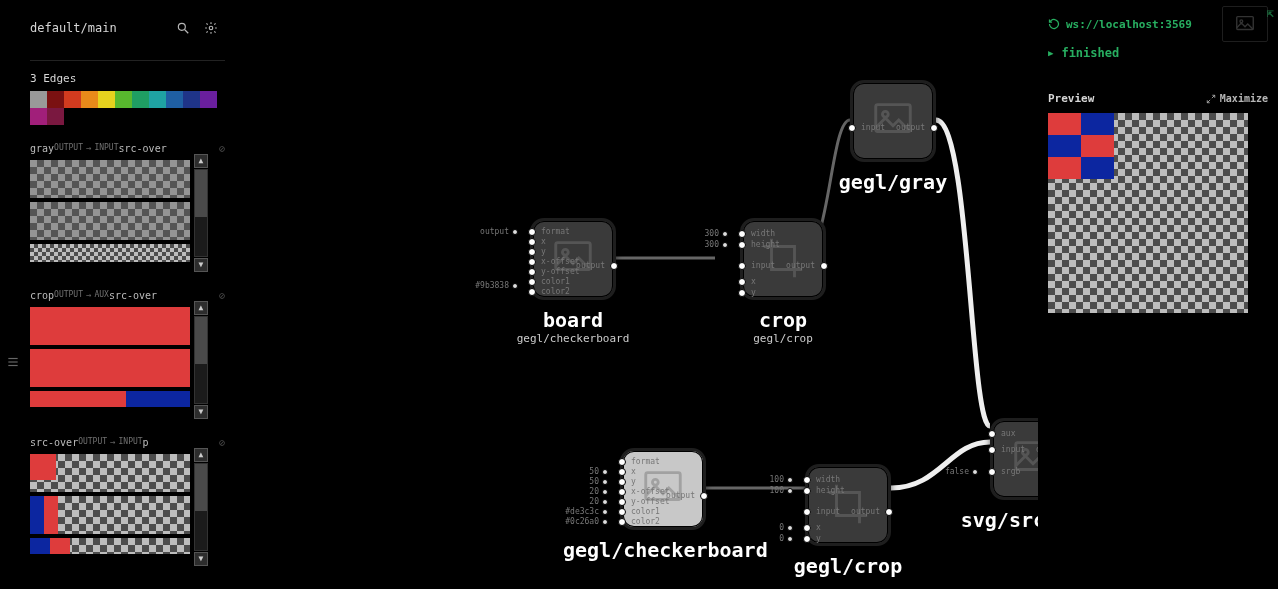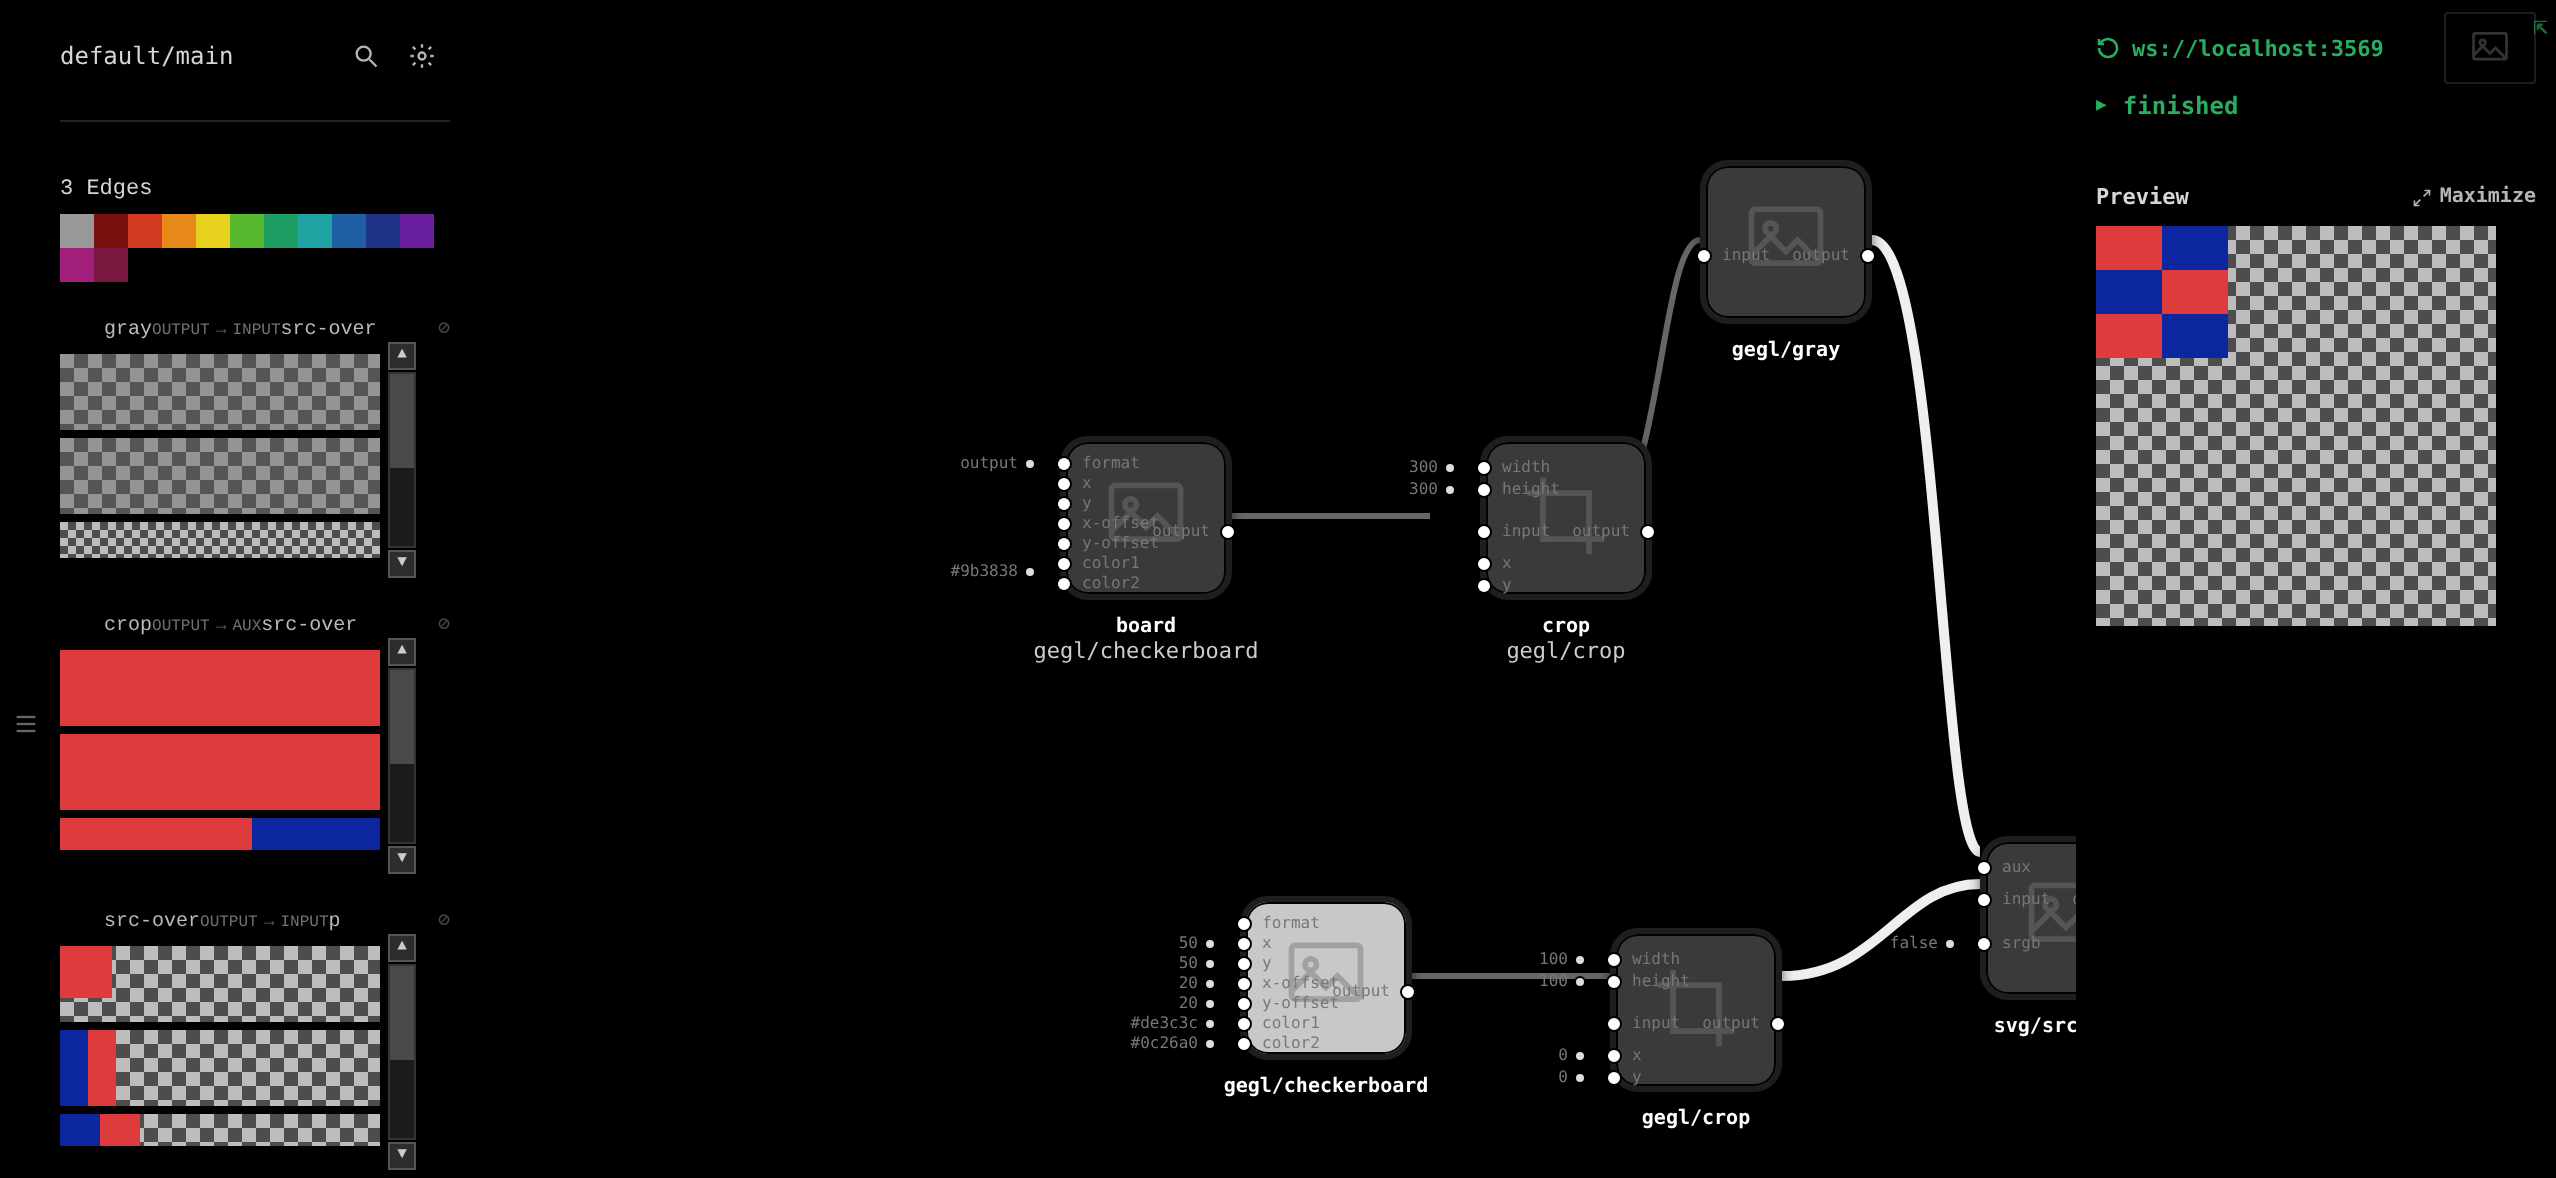--- a/index.html
+++ b/index.html
@@ -19,31 +19,31 @@
   html,body{margin:0;padding:0;width:1278px;height:589px;overflow:hidden;background:var(--bg);font-family:'Menlo','Consolas',monospace;font-size:11px;color:var(--text);}
   body{position:relative;}
 
   
   .topbar{position:absolute;left:0;top:0;height:55px;width:230px;display:flex;align-items:center;padding:0 10px 0 30px;gap:10px;}
   .topbar .title{flex:1;font-size:12px;}
   .iconbtn{width:18px;height:18px;display:inline-flex;align-items:center;justify-content:center;color:var(--text);opacity:.85;cursor:pointer;}
   .iconbtn svg{width:14px;height:14px;stroke:currentColor;fill:none;stroke-width:2;}
 
   
-  .sidebar{position:absolute;left:30px;top:60px;width:195px;bottom:0;overflow:hidden;border-top:1px solid #222;padding-top:26px;font-family:Liberation Mono, monospace;}
+  .sidebar{position:absolute;left:30px;top:60px;width:195px;bottom:0;overflow:hidden;border-top:1px solid #222;padding-top:9px;}
   .sb-btn{width:14px;height:14px;background:#2d2d2d;border:1px solid #555;font-size:8px;line-height:11px;text-align:center;color:#ccc;}
   .sb-track{flex:1;width:14px;background:#1b1b1b;border:1px solid #333;position:relative;margin:1px 0;}
   .sb-thumb{position:absolute;left:0;right:0;background:#4a4a4a;}
 
   .edges-head{font-size:11px;padding:2px 0 6px 0;}
   .palette{display:flex;flex-wrap:wrap;}
   .sw{width:17px;height:17px;}
 
   .edge-group{margin-top:18px;}
-  .edge-label{font-size:10px;color:#bbb;display:flex;align-items:center;margin-left:22px;}
+  .edge-label{font-size:10px;color:#bbb;display:flex;}
   .edge-label .arrow{opacity:.5;margin:0 3px;font-size:9px;}
   .edge-label .tiny{font-size:8px;opacity:.6;letter-spacing:0;}
   .edge-label .ban{margin-left:auto;opacity:.4;font-size:10px;}
   .thumb-stack{margin-top:6px;width:160px;}
   .thumb-stack .t{height:38px;margin-bottom:4px;position:relative;overflow:hidden;}
 
   .checker{background-image:linear-gradient(45deg,#4d4d4d 25%,transparent 25%),linear-gradient(-45deg,#4d4d4d 25%,transparent 25%),linear-gradient(45deg,transparent 75%,#4d4d4d 75%),linear-gradient(-45deg,transparent 75%,#4d4d4d 75%);background-size:14px 14px;background-position:0 0,0 7px,7px -7px,-7px 0;background-color:#bdbdbd;}
   .checker-fine{background-image:linear-gradient(45deg,#4d4d4d 25%,transparent 25%),linear-gradient(-45deg,#4d4d4d 25%,transparent 25%),linear-gradient(45deg,transparent 75%,#4d4d4d 75%),linear-gradient(-45deg,transparent 75%,#4d4d4d 75%);background-size:8px 8px;background-position:0 0,0 4px,4px -4px,-4px 0;background-color:#bdbdbd;}
   .checker-gray{background-image:linear-gradient(45deg,#555 25%,transparent 25%),linear-gradient(-45deg,#555 25%,transparent 25%),linear-gradient(45deg,transparent 75%,#555 75%),linear-gradient(-45deg,transparent 75%,#555 75%);background-size:14px 14px;background-position:0 0,0 7px,7px -7px,-7px 0;background-color:#949494;}
 
@@ -59,21 +59,21 @@
   svg.edges path{fill:none;stroke:var(--edge);stroke-width:3;}
   svg.edges path.bold{stroke:var(--edge-active);stroke-width:5;}
 
   .node{position:absolute;text-align:center;}
   .node .body{width:86px;height:82px;border-radius:14px;background:var(--node-bg);border:3px solid #1e1e1e;box-shadow:0 0 0 1px #000 inset, 0 2px 6px rgba(0,0,0,.6);position:relative;display:flex;align-items:center;justify-content:center;}
   .node.light .body{background:var(--node-bg-lite);}
   .node .img-icon{opacity:.35;}
   .node .img-icon svg{width:46px;height:46px;}
   .node.light .img-icon{opacity:.55;filter:invert(.3);}
   .node .port{position:absolute;width:8px;height:8px;border-radius:50%;background:var(--port);border:1px solid #000;}
-  .node .title{margin-top:8px;font-size:10px;font-weight:bold;color:#fff;}
+  .node .title{margin-top:8px;font-size:20px;font-weight:bold;color:#fff;}
   .node .subtitle{font-size:11px;color:#ccc;}
 
   .param{position:absolute;font-size:8px;color:#777;white-space:nowrap;}
   .param .dot{display:inline-block;width:6px;height:6px;border-radius:50%;background:#ddd;border:1px solid #000;vertical-align:middle;margin:0 3px;}
   .param.right{text-align:right;}
 
   
   .rightpanel{position:absolute;right:0;top:0;width:240px;bottom:0;padding:6px 10px 10px 10px;background:#000;}
   .conn-row{display:flex;align-items:center;gap:6px;color:var(--accent);font-size:11px;font-weight:bold;}
   .conn-row .url{flex:1;}

